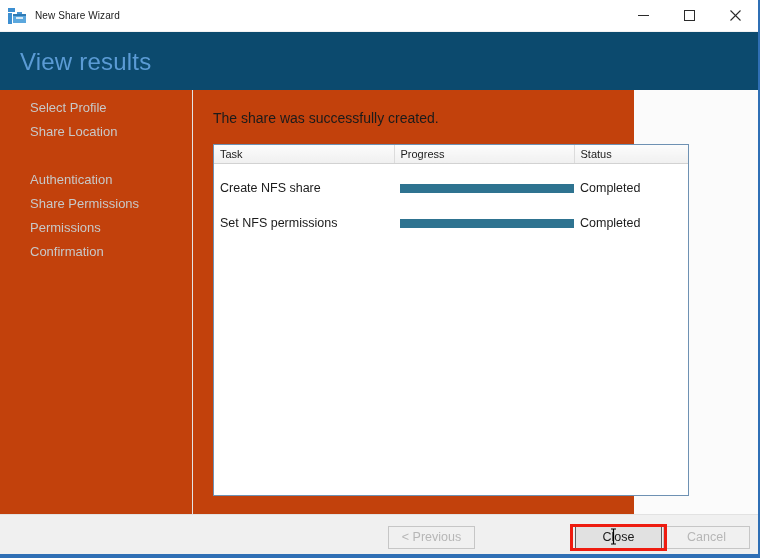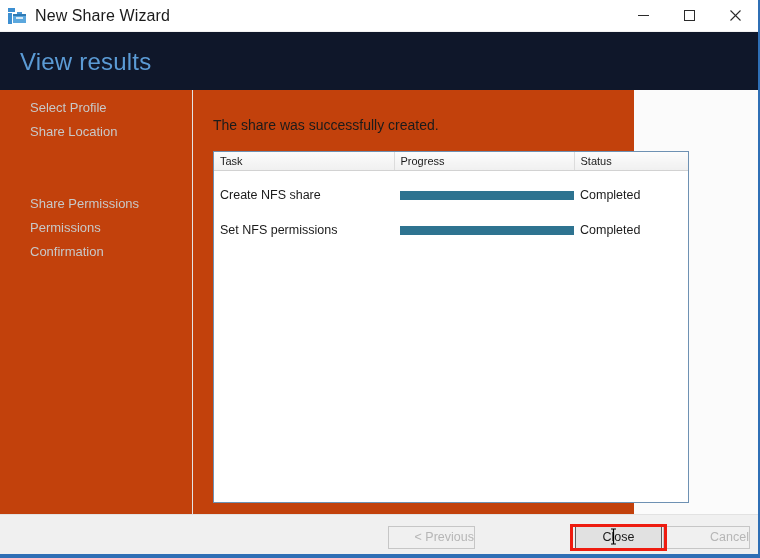--- a/index.html
+++ b/index.html
@@ -37,21 +37,21 @@
   }
   .title-icon {
     width: 20px;
     height: 20px;
     margin-left: 7px;
     margin-right: 8px;
     position: relative;
     flex: 0 0 auto;
   }
   .title-text {
-    font-size: 16px;
+    font-size: 10px;
     color: #1b1b1b;
     letter-spacing: 0.1px;
     white-space: nowrap;
   }
   .winbtns {
     position: absolute;
     right: 0; top: 0;
     height: 31px;
     display: flex;
   }
@@ -71,21 +71,21 @@
     height: 1px;
     background: #f2f2f2;
   }
 
   
   .header {
     position: absolute;
     left: 0; top: 32px;
     width: 758px;
     height: 58px;
-    background: #0f172a;
+    background: #0c4a6e;
   }
   .page-title {
     position: absolute;
     left: 20px;
     top: 16px;
     font-size: 24px;
     color: #5b9bd5;
     font-weight: normal;
     letter-spacing: 0.2px;
   }
@@ -119,21 +119,21 @@
     white-space: nowrap;
   }
   .nav-item.active {
     background: #2f72c4;
     color: #ffffff;
   }
 
   
   .content {
     position: absolute;
-    left: 192px; top: 9px;
+    left: 192px; top: 2px;
     width: 566px;
     height: 424px;
   }
   .content-heading {
     position: absolute;
     left: 21px;
     top: 18px;
     font-size: 14px;
     color: #1b1b1b;
     white-space: nowrap;
@@ -221,21 +221,21 @@
     border-radius: 0;
     font-family: "Liberation Sans", sans-serif;
     font-size: 12.5px;
     color: #b4b4b4;
     text-align: center;
     line-height: 21px;
     box-sizing: border-box;
     padding: 0;
     white-space: nowrap;
   }
-  .btn.disabled { color: #b6b6b6; border-color: #c6c6c6; background: #f0f0f0; text-align: right; }
+  .btn.disabled { color: #b6b6b6; border-color: #c6c6c6; background: #f0f0f0; }
   .btn.primary {
     background: #e1e1e1;
     border: 1px solid #5c5c5c;
     color: #1b1b1b;
   }
   .btn-prev   { left: 388px; }
   .btn-next   { left: 478px; }
   .btn-close  { left: 575px; }
   .btn-cancel { left: 663px; }
 
@@ -311,20 +311,21 @@
 
   <div class="header">
     <div class="page-title" style="color: rgb(91, 155, 213);">View results</div>
   </div>
 
   <div class="body-area">
 
     <div class="sidebar">
       <div class="nav-item" style="top: 6px; color: rgb(200, 200, 200);">Select Profile</div>
       <div class="nav-item" style="top: 30px; color: rgb(200, 200, 200);">Share Location</div>
+      <div class="nav-item" style="top: 78px; color: rgb(200, 200, 200);">Authentication</div>
       <div class="nav-item" style="top: 102px; color: rgb(200, 200, 200);">Share Permissions</div>
       <div class="nav-item" style="top: 126px; color: rgb(200, 200, 200);">Permissions</div>
       <div class="nav-item" style="top: 150px; color: rgb(200, 200, 200);">Confirmation</div>
     </div>
 
     <div class="content">
       <div class="content-heading">The share was successfully created.</div>
 
       <div class="table-panel">
         <table class="tbl">

